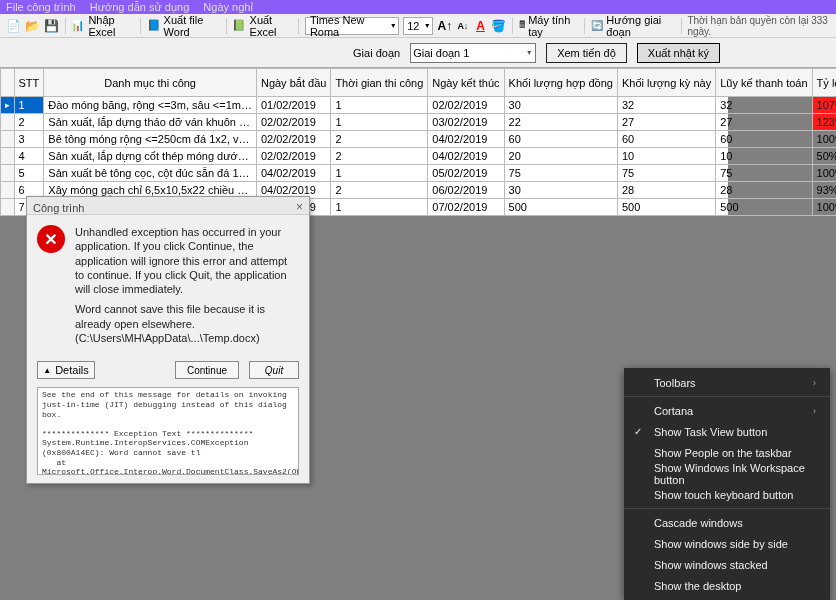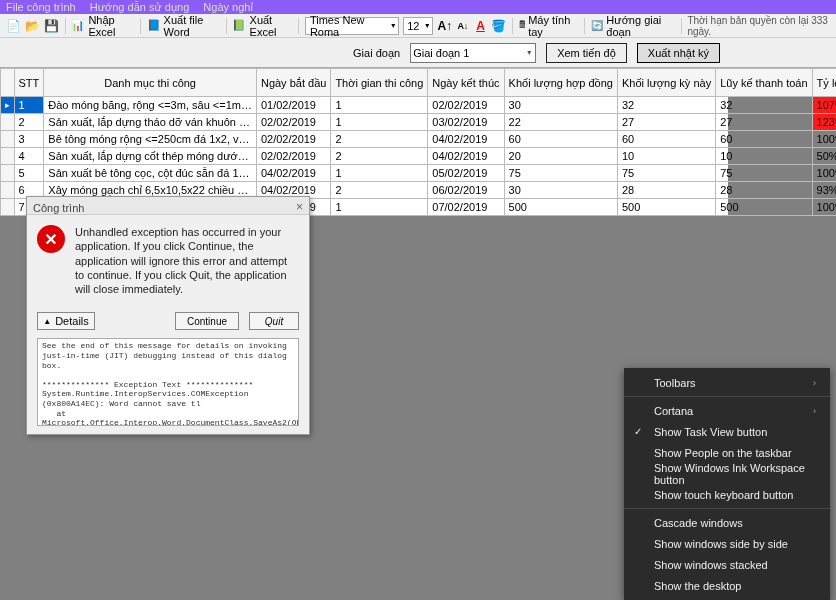--- a/index.html
+++ b/index.html
@@ -218,20 +218,21 @@
 
 <div class="dialog">
   <div class="dlg-title">
     <span>Công trình</span>
     <span class="dlg-close">×</span>
   </div>
   <div class="dlg-body">
     <div class="err-ico">✕</div>
     <div class="dlg-msg">
       <p>Unhandled exception has occurred in your application. If you click Continue, the application will ignore this error and attempt to continue. If you click Quit, the application will close immediately.</p>
+      <p>Word cannot save this file because it is already open elsewhere. (C:\Users\MH\AppData\...\Temp.docx)</p>
     </div>
   </div>
   <div class="dlg-buttons">
     <button class="dlg-btn details">
         <span style="font-size:8px">▲</span>
         <span>Details</span>
       </button>
     <div style="display:flex;gap:10px">
       <button class="dlg-btn cont">Continue</button>
       <button class="dlg-btn quit">Quit</button>

